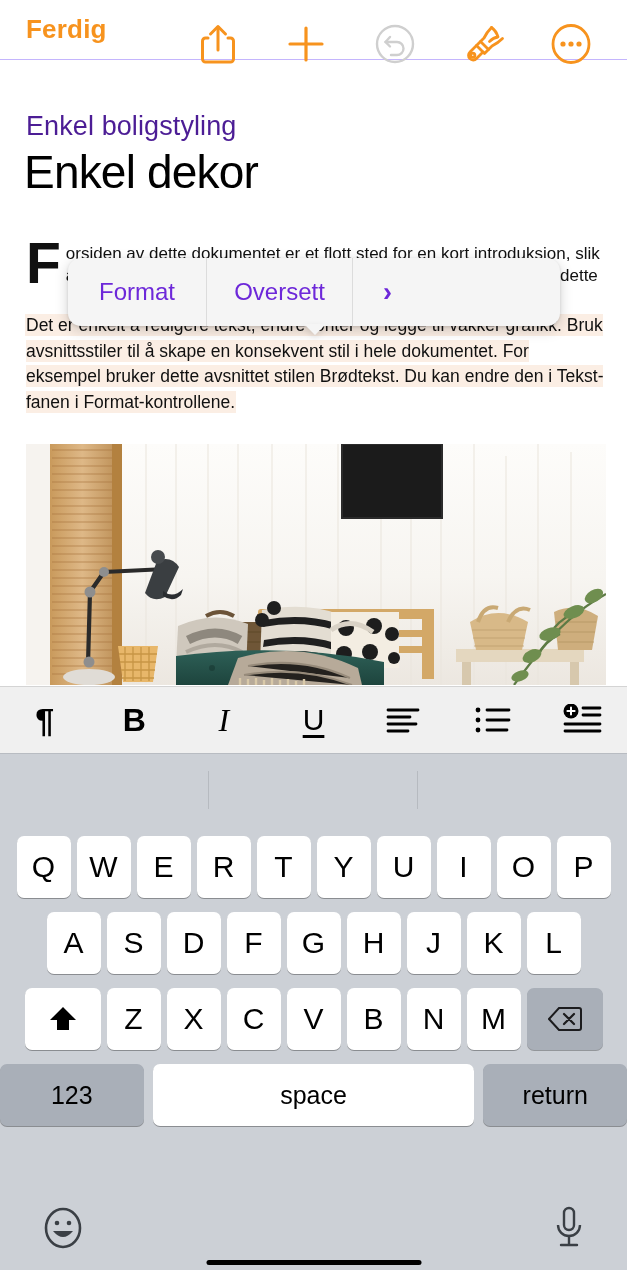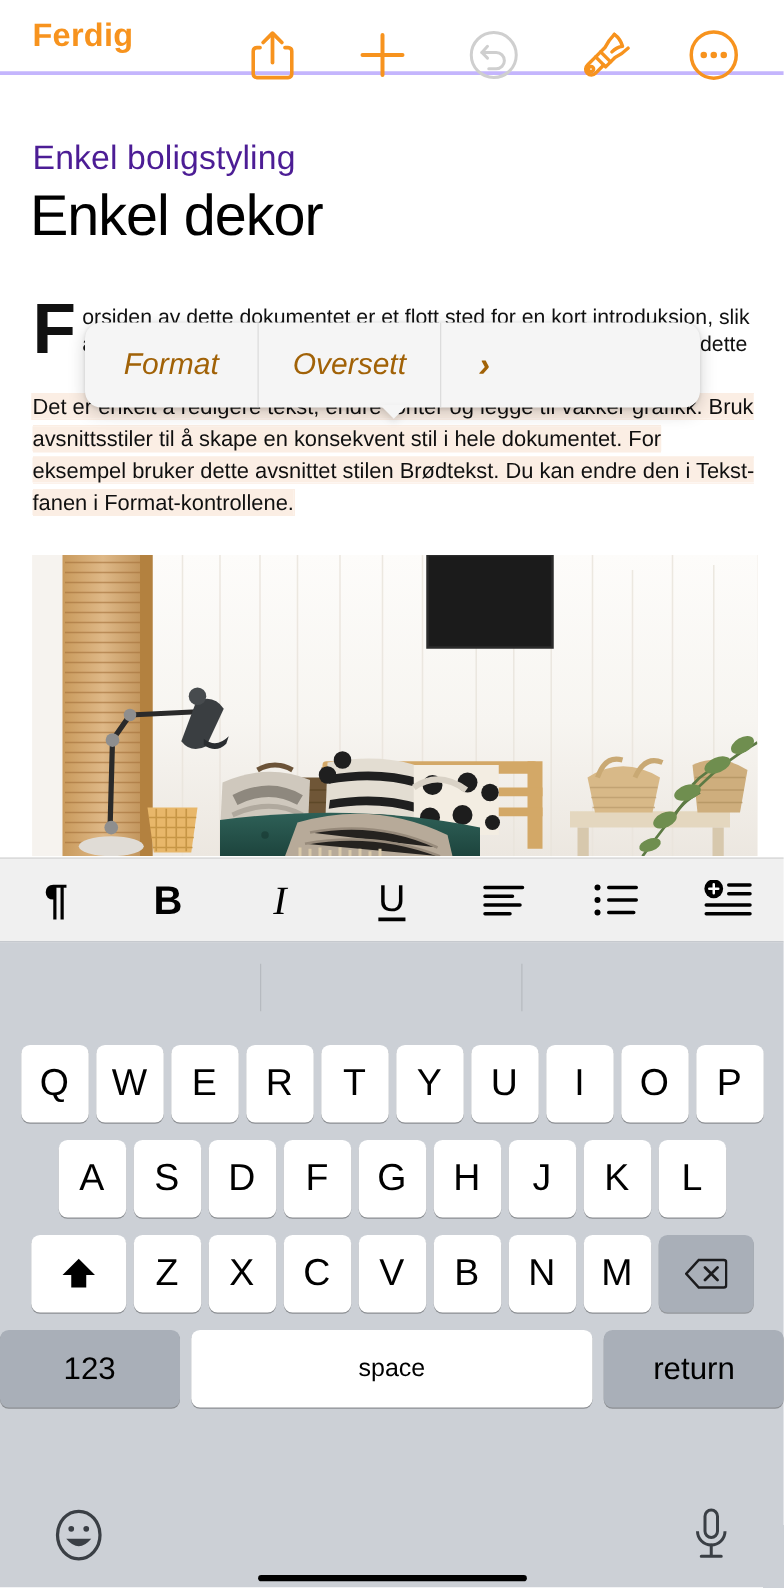--- a/index.html
+++ b/index.html
@@ -9,21 +9,21 @@
     background: #ffffff;
     overflow: hidden;
   }
   #app { position: relative; width: 627px; height: 1270px; }
 
   
   .topbar {
     position: absolute; top: 0; left: 0;
     width: 627px; height: 60px;
     background: #ffffff;
-    border-bottom: 3px solid #c4b5fd;
+    border-bottom: 1px solid #c4b5fd;
     display: flex; align-items: center;
   }
   .done-btn {
     color: #f7931e;
     font-size: 26px;
     font-weight: 600;
     margin-left: 26px;
     letter-spacing: .2px;
     cursor: pointer;
   }
@@ -90,25 +90,24 @@
     background: #f5f5f5;
     border-radius: 13px;
     display: flex;
     box-shadow: 0 4px 14px rgba(0,0,0,.18), 0 1px 3px rgba(0,0,0,.12);
     overflow: hidden;
     z-index: 20;
   }
   .ctxitem {
     flex: 0 0 auto;
     display: flex; align-items: center; justify-content: center;
-    font-size: 24px; color: #a16207;
+    font-size: 24px; color: #6d28d9;
     border-right: 1px solid #dcdcdc;
     cursor: pointer;
     height: 100%;
-    font-style: italic;
   }
   .ctxitem:last-child { border-right: none; }
   .ci0 { width: 139px; }
   .ci1 { width: 138px; }
   .ci2 { width: 146px; }
   .ci3 { width: 69px; font-size: 27px; font-weight: 600; }
   .ctxtail {
     position: absolute;
     left: 304px; top: 324px;
     width: 0; height: 0;
@@ -174,21 +173,21 @@
     border-radius: 7px;
     display: flex; align-items: center; justify-content: center;
     font-size: 30px; color: #000;
     box-shadow: 0 1px 0 rgba(0,0,0,.32);
     cursor: pointer;
     font-weight: 400;
   }
   .key.wide-shift { width: 76px; }
   .key.wide-del { width: 76px; background: #a9afb8; box-shadow: 0 1px 0 rgba(0,0,0,.28); }
   .key.num { width: 148px; height: 62px; background: #a9afb8; font-size: 25px; }
-  .key.space { width: 332px; height: 62px; font-size: 20px; }
+  .key.space { width: 332px; height: 62px; font-size: 25px; }
   .key.ret { width: 148px; height: 62px; background: #a9afb8; font-size: 25px; }
 
   .kbbottom {
     position: absolute; bottom: 0; left: 0;
     width: 627px; height: 84px;
     display: flex; align-items: center; justify-content: space-between;
     padding: 0 42px;
   }
   .kb-ic { cursor: pointer; display: flex; align-items: center; justify-content: center; }
   .homebar {

